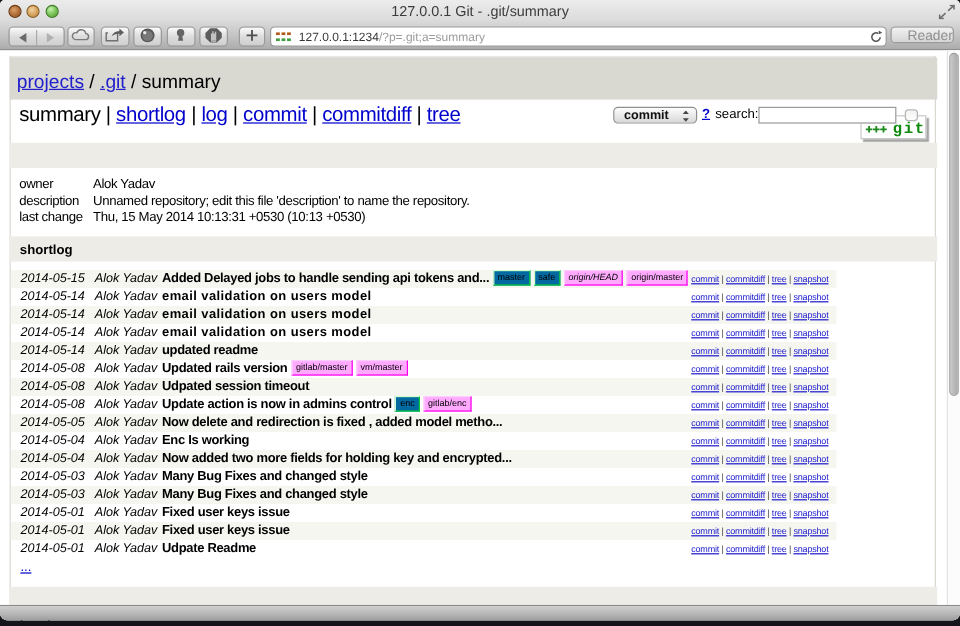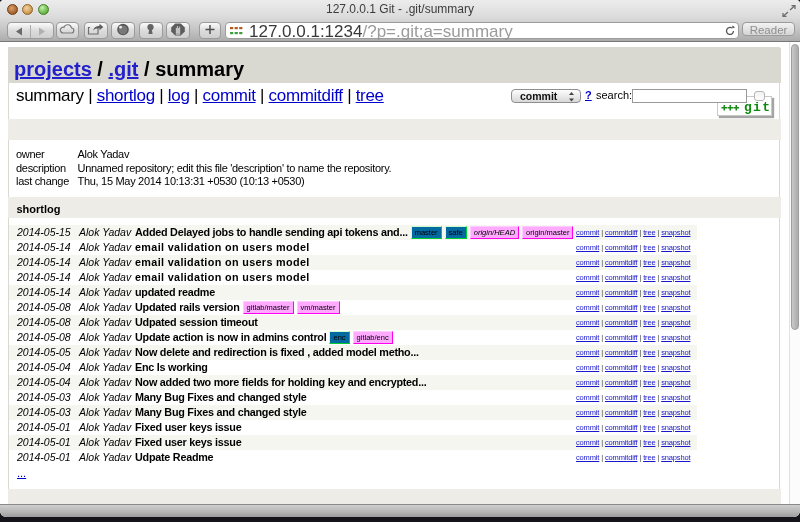--- a/index.html
+++ b/index.html
@@ -13,33 +13,33 @@
 .tl{position:absolute;top:4px;width:9px;height:9px;border-radius:50%;}
 #tl1{left:7px; background:radial-gradient(circle at 40% 35%, #d9a06b 0%, #b4703a 50%, #84491c 100%);border:0.5px solid #6d3c15;}
 #tl2{left:22px;background:radial-gradient(circle at 40% 35%, #f0d3a2 0%, #d9a763 50%, #b07a35 100%);border:0.5px solid #8d6329;}
 #tl3{left:38px;background:radial-gradient(circle at 35% 30%, #c8f0b2 0%, #82ca60 45%, #4d9430 100%);border:0.5px solid #417e27;}
 #wtitle{position:absolute;left:0;top:2px;width:800px;text-align:center;font-size:12px;color:#3c3c3c;line-height:15px;}
 #fsbtn{position:absolute;right:4px;top:3px;}
 .tbtn{position:absolute;top:22px;height:16.5px;border:1px solid #9b9b9b;border-radius:4px;
   background:linear-gradient(#fbfbfb,#dcdcdc 50%,#cfcfcf);box-sizing:border-box;}
 .tbtn svg{margin-top:1.5px;}
 #urlfield{position:absolute;left:225px;top:22px;width:514px;height:16.5px;border:1px solid #9b9b9b;border-radius:4px;background:#fff;box-sizing:border-box;}
-#urltext{position:absolute;left:23px;top:1.5px;font-size:17px;line-height:13px;color:#383838;white-space:nowrap;}
+#urltext{position:absolute;left:23px;top:1.5px;font-size:10px;line-height:13px;color:#383838;white-space:nowrap;}
 #urltext span{color:#9b9b9b;}
 #reader{position:absolute;left:742px;top:22px;width:53px;height:14px;border:1px solid #9b9b9b;border-radius:4px;
   background:linear-gradient(#f2f2f2,#d5d5d5);box-sizing:border-box;
-  font-size:11.5px;color:#8f8f8f;text-align:center;line-height:15px;}
+  font-size:11.5px;color:#8f8f8f;text-align:right;line-height:15px;}
 
 #content{position:absolute;left:0;top:42px;width:800px;height:463px;background:#fff;}
 #sbtrack{position:absolute;left:789px;top:0;width:11px;height:463px;background:#fcfcfc;border-left:1px solid #e2e2e2;box-sizing:border-box;}
 #sbthumb{position:absolute;left:791px;top:2px;width:8px;height:286px;border-radius:4.5px;background:linear-gradient(to right,#c9c9c9,#ababab);border:0.5px solid #9e9e9e;box-sizing:border-box;}
 
 #pageborder{position:absolute;left:8px;top:5px;width:772px;height:458px;border:1px solid #d9d8d1;border-bottom:none;box-sizing:border-box;}
 #phead{position:absolute;left:8px;top:6px;width:773px;height:35px;background:#d9d8d1;}
-#phead .t{position:absolute;left:6px;top:11px;font-size:20px;font-weight:bold;color:#000;line-height:20px;white-space:nowrap;}
+#phead .t{position:absolute;left:6px;top:11px;font-size:16px;font-weight:normal;color:#000;line-height:20px;white-space:nowrap;}
 a{color:#0000cc;}
 #phead a{color:#2220cc;}
 #logo{position:absolute;left:709px;top:9px;width:53px;height:18px;background:#fff;border:1px solid #c8c8c8;box-shadow:2px 2px 1px rgba(105,105,105,0.6);margin-top:39px;}
 #pnav{position:absolute;left:16px;top:47px;font-size:17px;letter-spacing:-0.3px;line-height:13px;color:#000;white-space:nowrap;}
 #searchrow{position:absolute;left:0;top:46px;width:789px;height:16px;font-size:11px;}
 #sel{position:absolute;left:511px;top:0.5px;width:70px;height:14.5px;border:1px solid #8f8f8f;border-radius:4px;background:linear-gradient(#fdfdfd,#d8d8d8);box-sizing:border-box;font-size:10.5px;line-height:12.5px;color:#111;}
 #sel b{font-weight:bold;padding-left:8px;}
 #qmark{position:absolute;left:585px;top:1px;line-height:13px;}
 #slabel{position:absolute;left:596px;top:1px;line-height:13px;color:#000;}
 #sinput{position:absolute;left:632px;top:0.5px;width:115px;height:14px;border:1px solid #999;background:#fff;box-sizing:border-box;}

